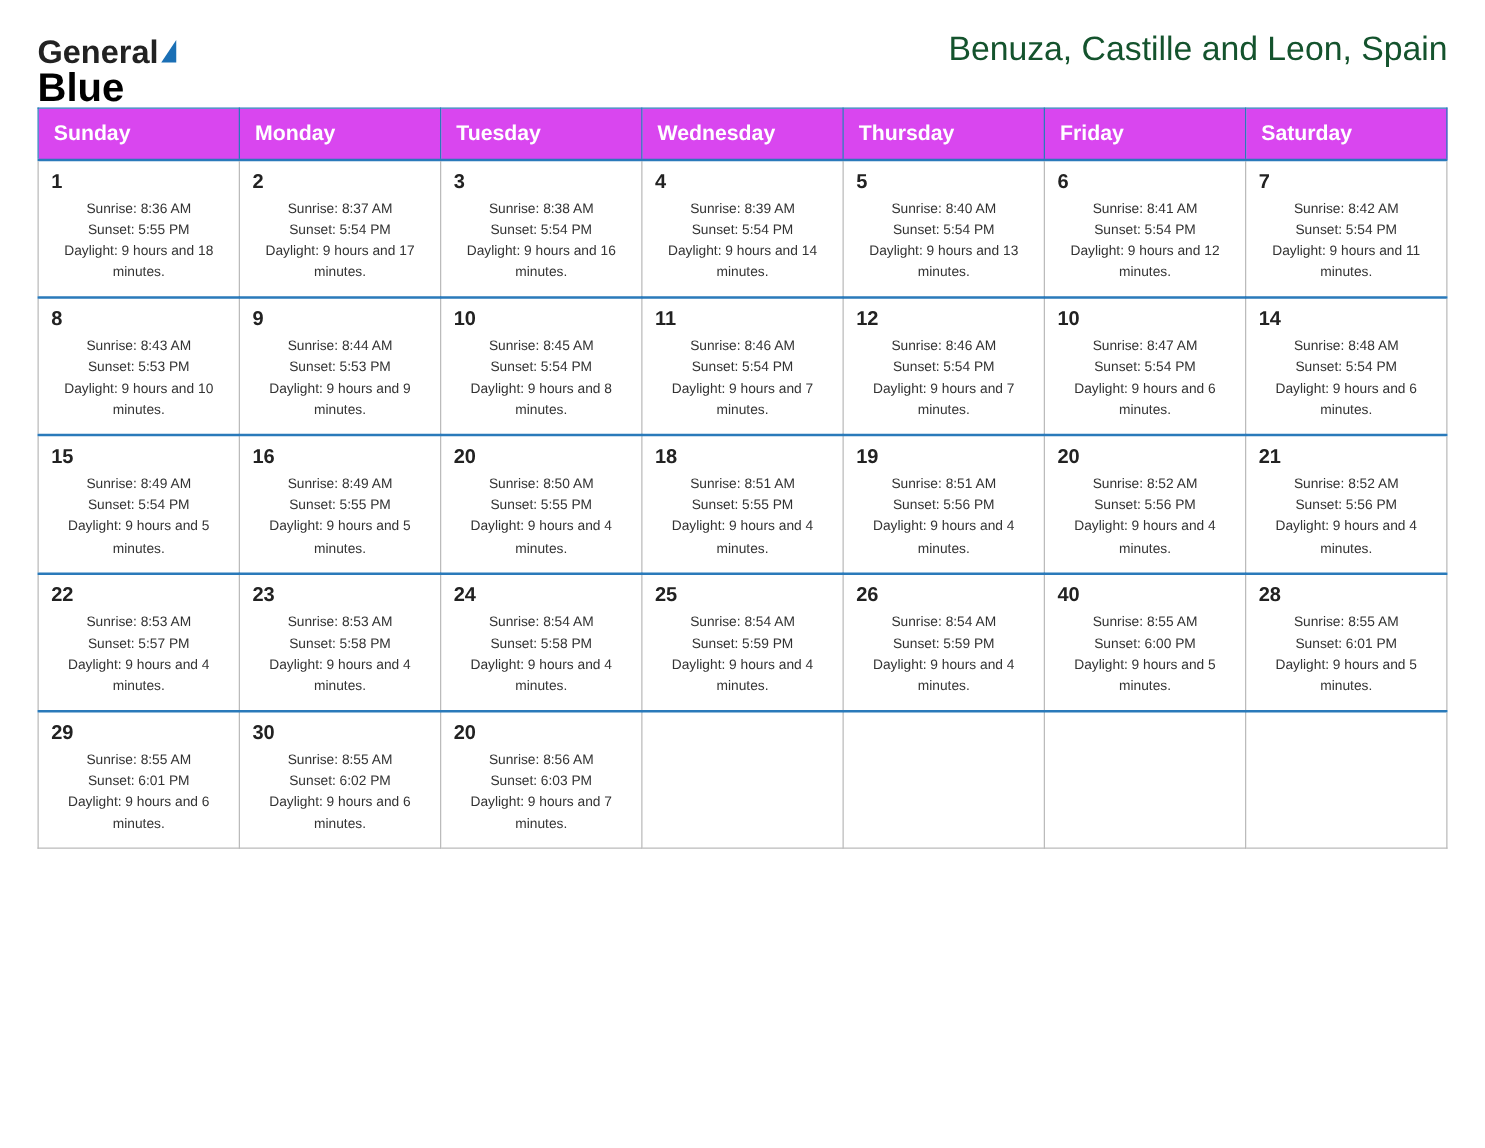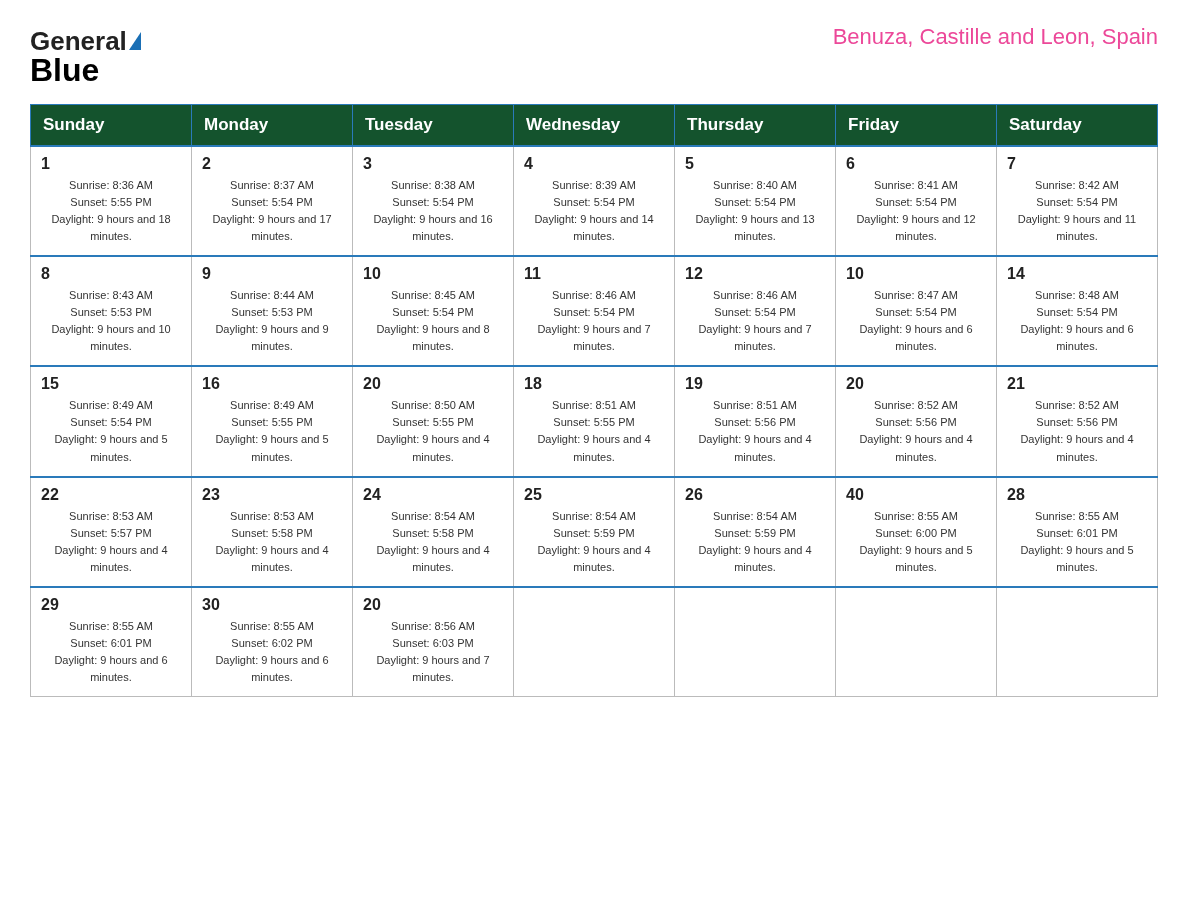--- a/index.html
+++ b/index.html
@@ -8,21 +8,20 @@
       background: #fff;
       color: #222;
       width: 1188px;
       min-height: 918px;
       padding: 20px 30px 30px 30px;
     }
     .header {
       display: flex;
       justify-content: space-between;
       align-items: flex-start;
-      margin-bottom: 18px;
     }
     .logo {
       display: flex;
       flex-direction: column;
       align-items: flex-start;
       margin-top: 8px;
     }
     .logo-text-general {
       font-size: 26px;
       font-weight: bold;
@@ -47,31 +46,31 @@
     .title-block {
       text-align: right;
     }
     .title-month {
       font-size: 52px;
       font-weight: bold;
       color: #222;
       line-height: 1.1;
     }
     .title-location {
-      font-size: 22px;
-      color: #ec4899;
+      font-size: 27px;
+      color: #14532d;
       margin-top: 4px;
     }
     .calendar {
       width: 100%;
       border-collapse: collapse;
       border: 1.5px solid #888;
     }
     .calendar th {
-      background: #14532d;
+      background: #d946ef;
       color: #fff;
       font-size: 17px;
       font-weight: bold;
       padding: 10px 12px;
       text-align: left;
       border: 1px solid #2a7aba;
     }
     .calendar td {
       vertical-align: top;
       padding: 8px 10px 10px 10px;

